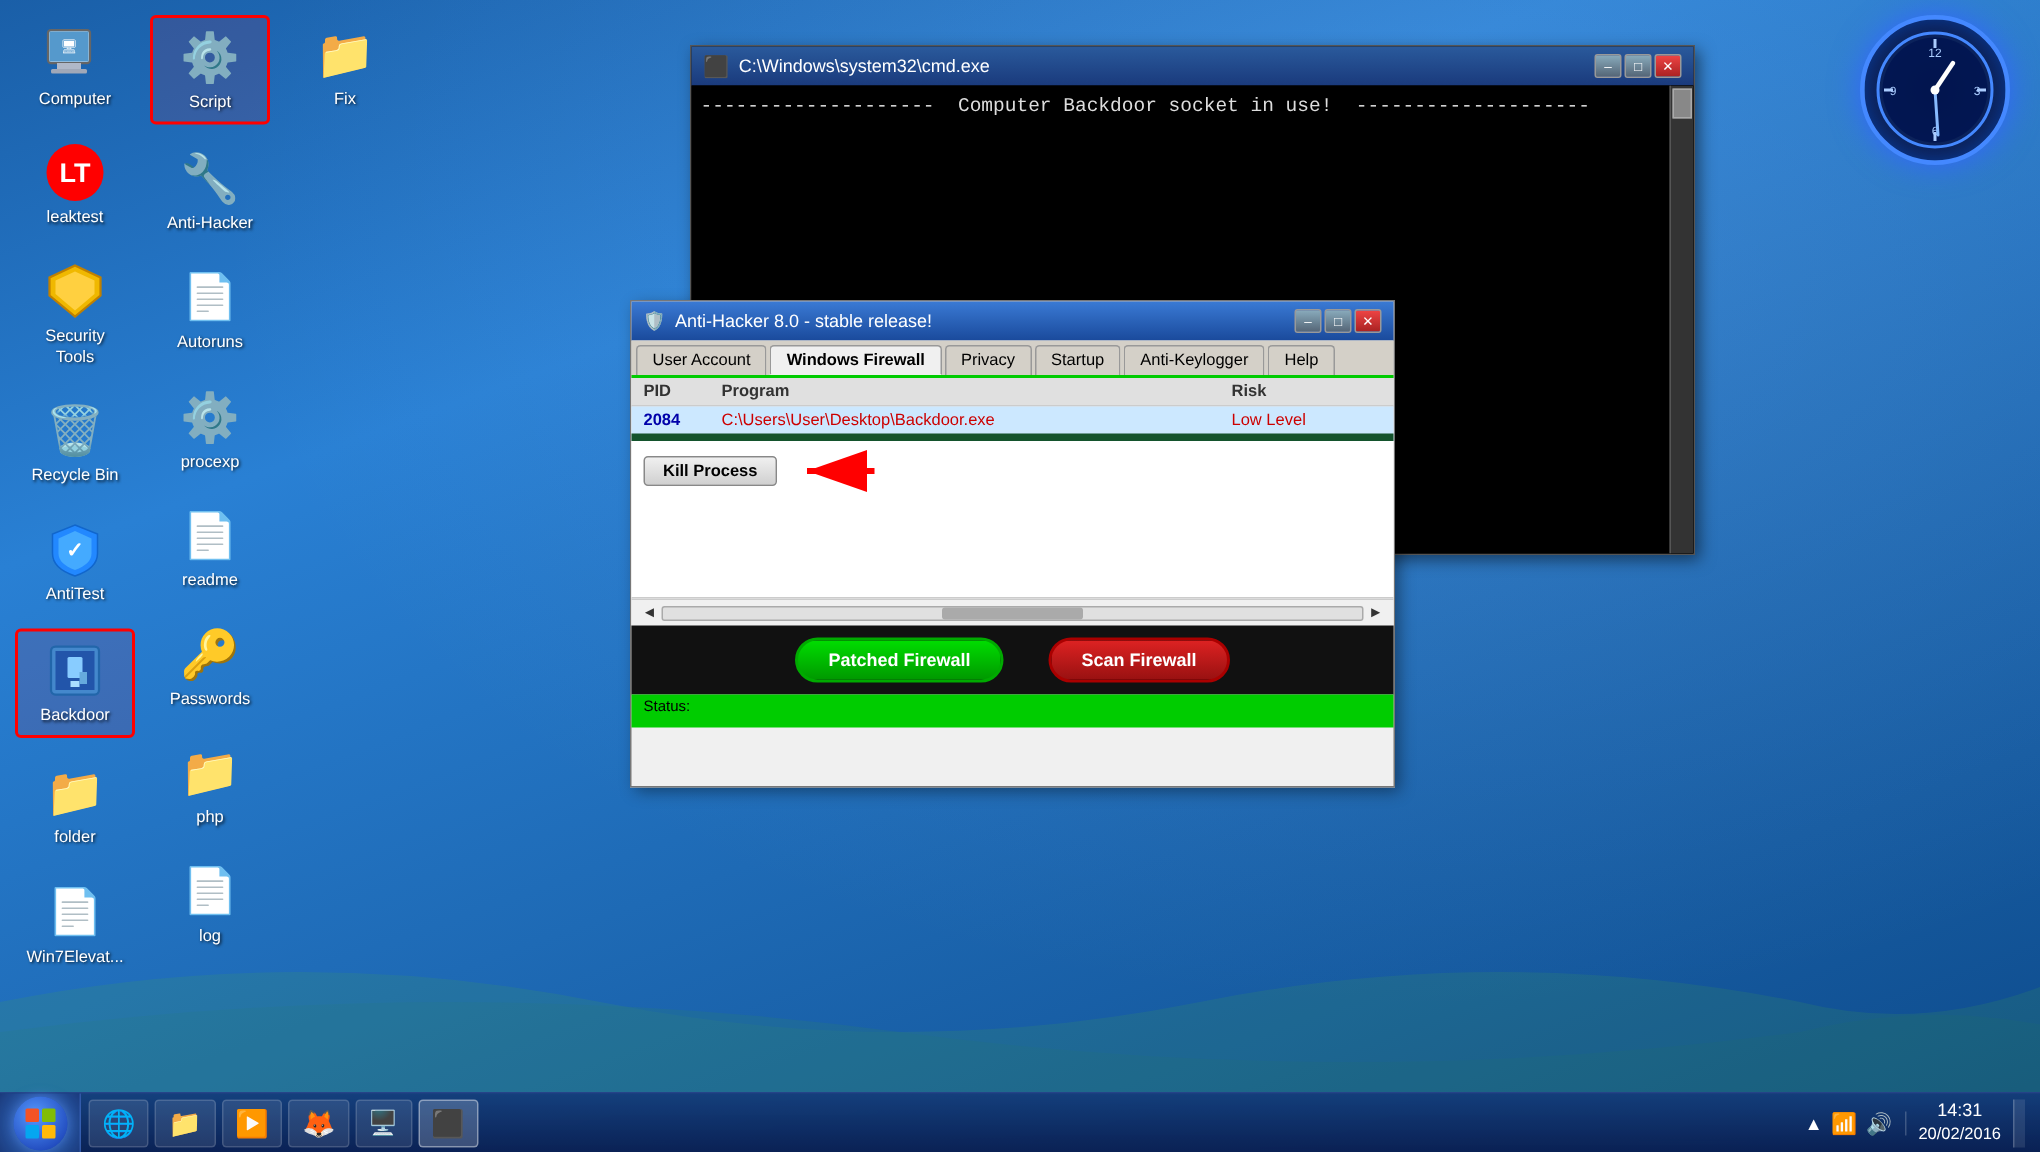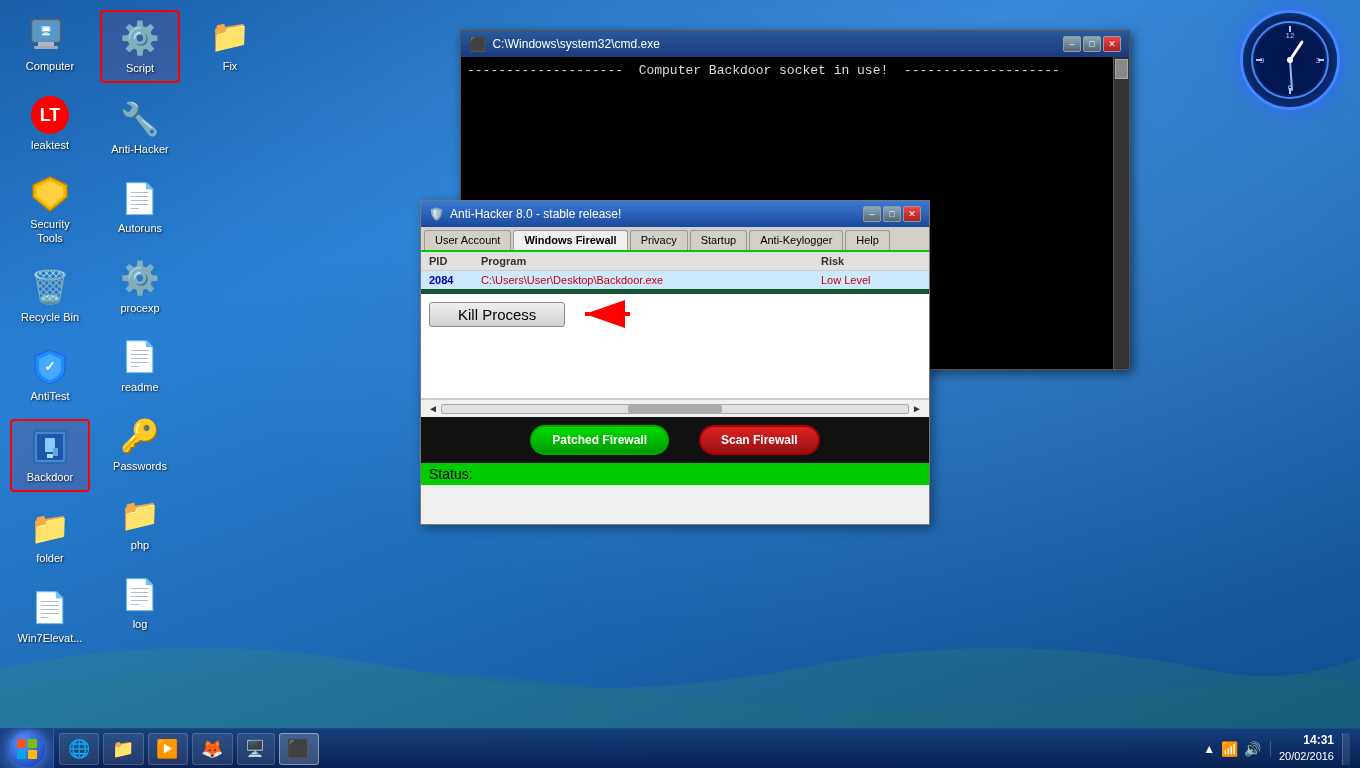--- a/index.html
+++ b/index.html
@@ -221,27 +221,28 @@
     .ah-table-row .ah-col-program { color: #cc0000; }
     .ah-table-row .ah-col-risk { color: #cc0000; margin-left: 48px; }
     .ah-kill-area {
       display: flex;
       align-items: center;
       padding: 6px 8px;
       gap: 10px;
       background: white;
     }
     .ah-kill-btn {
-      padding: 3px 28px;
+      padding: 3px 12px;
       background: linear-gradient(180deg, #f0f0f0, #d0d0d0);
       border: 1px solid #888;
       border-radius: 3px;
-      font-size: 15px;
+      font-size: 11px;
       cursor: pointer;
       color: #000;
+      font-weight: bold;
     }
     .arrow-indicator {
       color: red;
       font-size: 24px;
       display: flex;
       align-items: center;
     }
     .ah-empty-rows {
       height: 65px;
       background: white;
@@ -299,21 +300,21 @@
       border-color: #00aa00;
     }
     .ah-btn-scan {
       background: linear-gradient(180deg, #dd2222, #991111);
       color: white;
       border-color: #aa0000;
     }
     .ah-status-bar {
       background: #00cc00;
       padding: 3px 8px;
-      font-size: 14px;
+      font-size: 10px;
       color: black;
       height: 22px;
     }
 
     
     .taskbar {
       position: absolute;
       bottom: 0;
       left: 0;
       width: 1360px;
@@ -685,18 +686,18 @@
     </div>
   </div>
 
   <div class="taskbar-right">
     <div class="taskbar-sys-icons">
       <span style="font-size:12px;cursor:pointer;">▲</span>
       <span style="font-size:14px;cursor:pointer;">📶</span>
       <span style="font-size:14px;cursor:pointer;">🔊</span>
     </div>
     <div class="taskbar-clock">
-      <div style="font-size:12px;font-weight:bold;">14:31</div>
+      <div style="font-size:12px;font-weight:normal;text-align:center;">14:31</div>
       <div style="font-size:11px;">20/02/2016</div>
     </div>
     <div class="taskbar-show-desktop"></div>
   </div>
 </div>
 
 </body></html>

